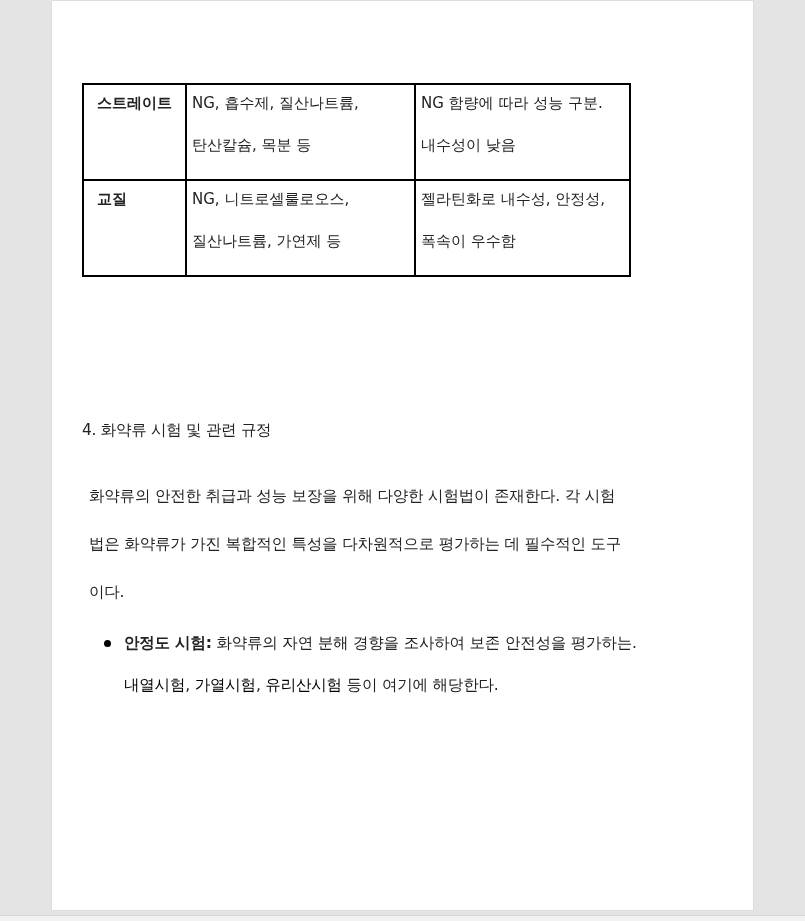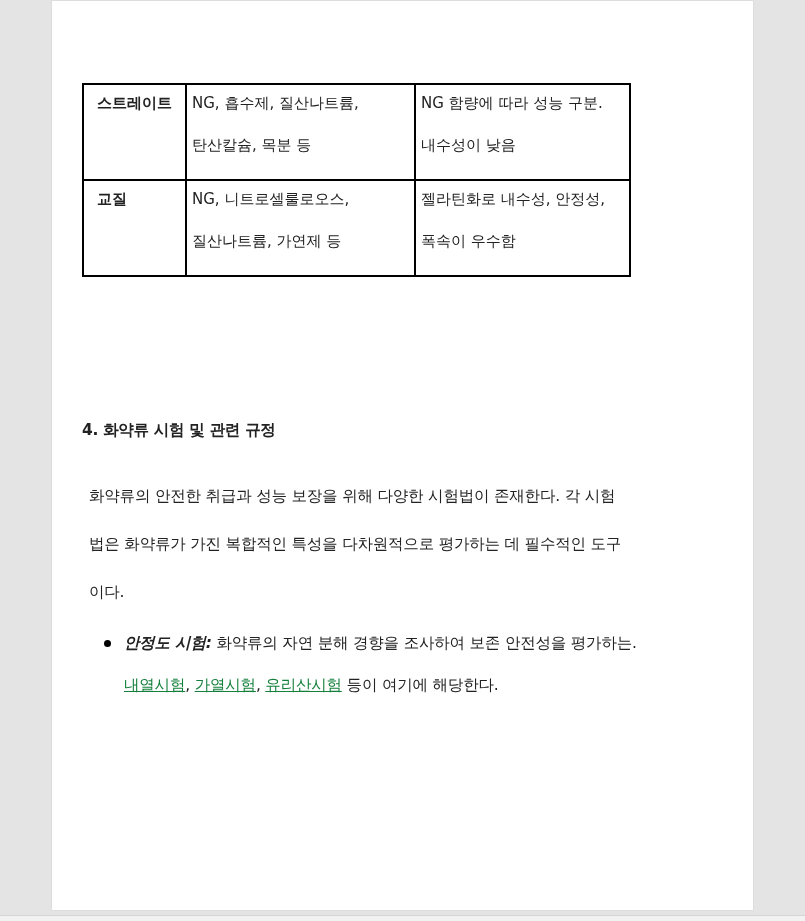--- a/index.html
+++ b/index.html
@@ -32,39 +32,39 @@
     padding:7px 5px 0 5px;
     height:87px;
     line-height:42px;
   }
   table.spec td.name { width:83px; font-weight:bold;padding-left:13px; }
   table.spec td.comp { width:217px; }
   table.spec td.feat { width:203px; }
   table.spec td div { line-height:42px; margin-top:-10px; }
   .heading {
     position:absolute; left:82px; top:420px;
-    font-size:15.5px; font-weight:bold; letter-spacing:-0.3px;
+    font-size:15.5px; font-weight:normal; letter-spacing:-0.3px;
   }
   .para {
     position:absolute; left:82px; top:472px; width:540px;
     font-size:15.5px; line-height:48px; letter-spacing:-0.2px;margin-left:7px;
   }
   ul.bullets {
     position:absolute; left:82px; top:623px; width:560px;
     margin:0; padding:0; list-style:none;
     font-size:15.5px; letter-spacing:-0.2px;
   }
   ul.bullets li {
     position:relative; padding-left:42px; line-height:41.5px;
   }
   ul.bullets li .dot {
     position:absolute; left:22px; top:17px; width:7px; height:7px; border-radius:50%; background:#000;
   }
-  .bold { font-weight:bold;font-style:italic; }
-  .link { color:#15803d;text-decoration:underline; }
+  .bold { font-weight:bold; }
+  .link { color:#000000; }
 </style>
 </head>
 <body>
 
 <div class="page"></div>
 
 <table class="spec">
   <tbody>
       <tr>
     <td class="name">

